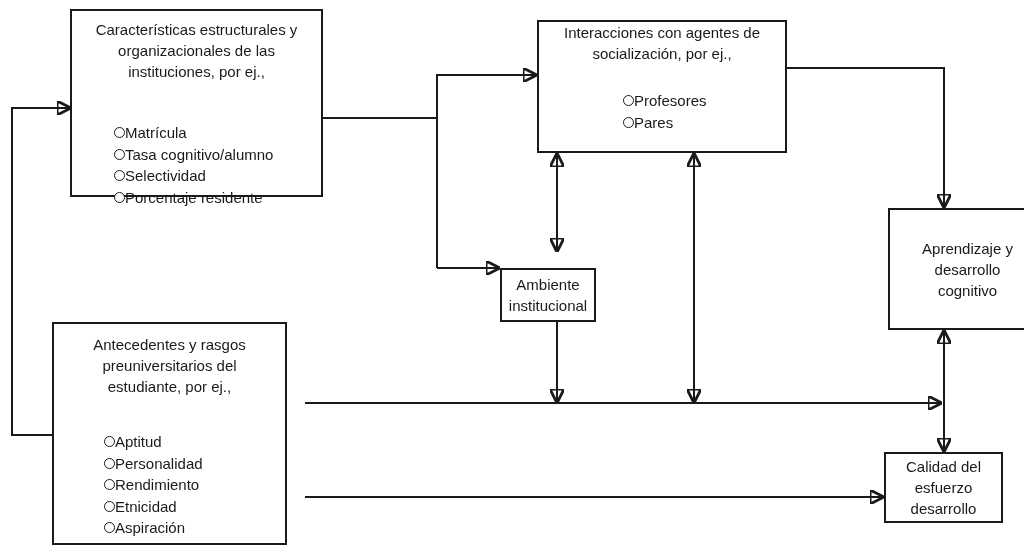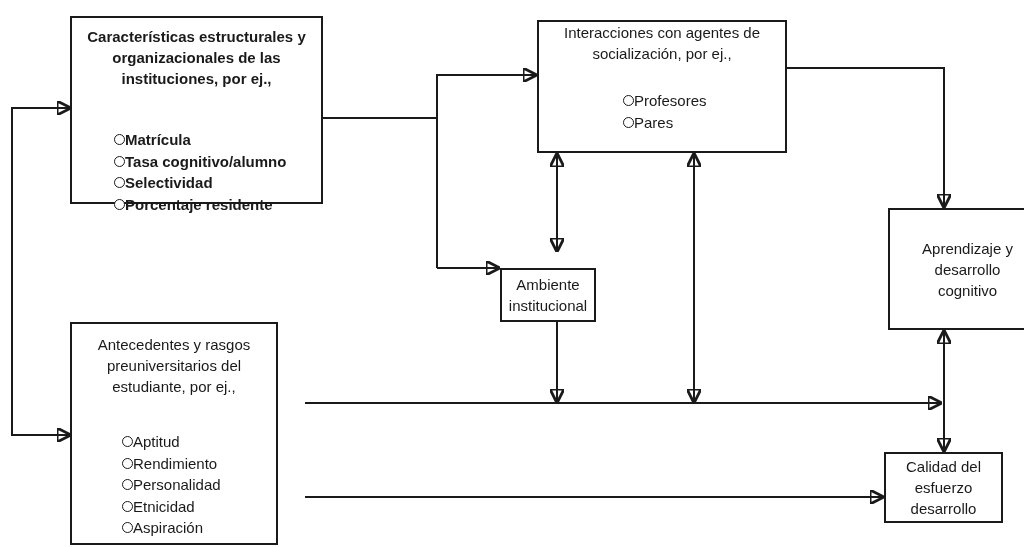--- a/index.html
+++ b/index.html
@@ -47,31 +47,31 @@
   }
   .bullet {
     width: 9px;
     height: 9px;
     border: 1.6px solid #1a1a1a;
     border-radius: 50%;
     background: #ffffff;
     flex: 0 0 auto;
   }
   
-  #box-instituciones { left: 70px; top: 16px; width: 253px; height: 188px; font-weight: bold; }
+  #box-instituciones { left: 70px; top: 9px; width: 253px; height: 188px; }
   #box-instituciones .box-title { padding-top: 8px; }
   #box-instituciones .box-list { margin: 40px 0 0 42px; }
 
   #box-interacciones { left: 537px; top: 20px; width: 250px; height: 133px; }
   #box-interacciones .box-title { }
   #box-interacciones .box-list { margin: 26px 0 0 84px; }
 
   #box-ambiente { left: 500px; top: 268px; width: 96px; height: 54px; }
   #box-aprendizaje { left: 864px; top: 208px; width: 159px; height: 122px; margin-left: 24px; }
-  #box-antecedentes { left: 70px; top: 322px; width: 208px; height: 223px; }
+  #box-antecedentes { left: 52px; top: 322px; width: 235px; height: 223px; }
   #box-antecedentes .box-title { padding-top: 10px; }
   #box-antecedentes .box-list { margin: 34px 0 0 50px; }
 
   #box-calidad { left: 884px; top: 452px; width: 119px; height: 71px; }
 
   .center-box {
     display: flex;
     align-items: center;
     justify-content: center;
     text-align: center;
@@ -176,25 +176,25 @@
       <span class="tl">preuniversitarios del</span>
       <span class="tl">estudiante, por ej.,</span>
     </div>
     <div class="box-list">
       <div class="li">
         <span class="bullet"></span>
         <span>Aptitud</span>
       </div>
       <div class="li">
         <span class="bullet"></span>
+        <span>Personalidad</span>
+      </div>
+      <div class="li">
+        <span class="bullet"></span>
         <span>Rendimiento</span>
-      </div>
-      <div class="li">
-        <span class="bullet"></span>
-        <span>Personalidad</span>
       </div>
       <div class="li">
         <span class="bullet"></span>
         <span>Etnicidad</span>
       </div>
       <div class="li">
         <span class="bullet"></span>
         <span>Aspiración</span>
       </div>
     </div>

